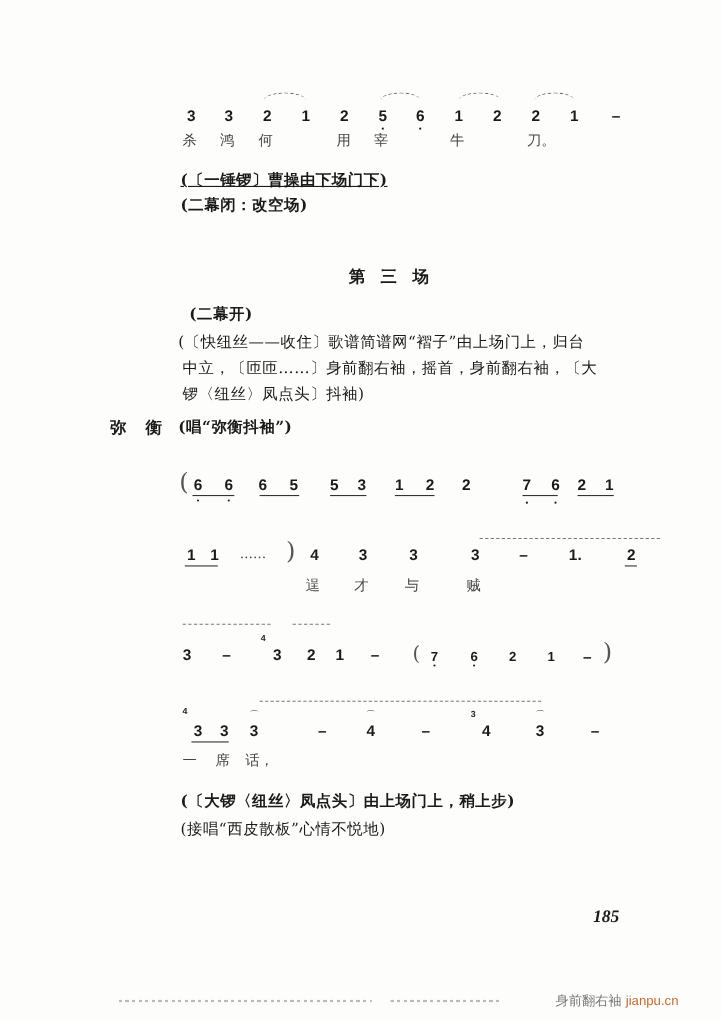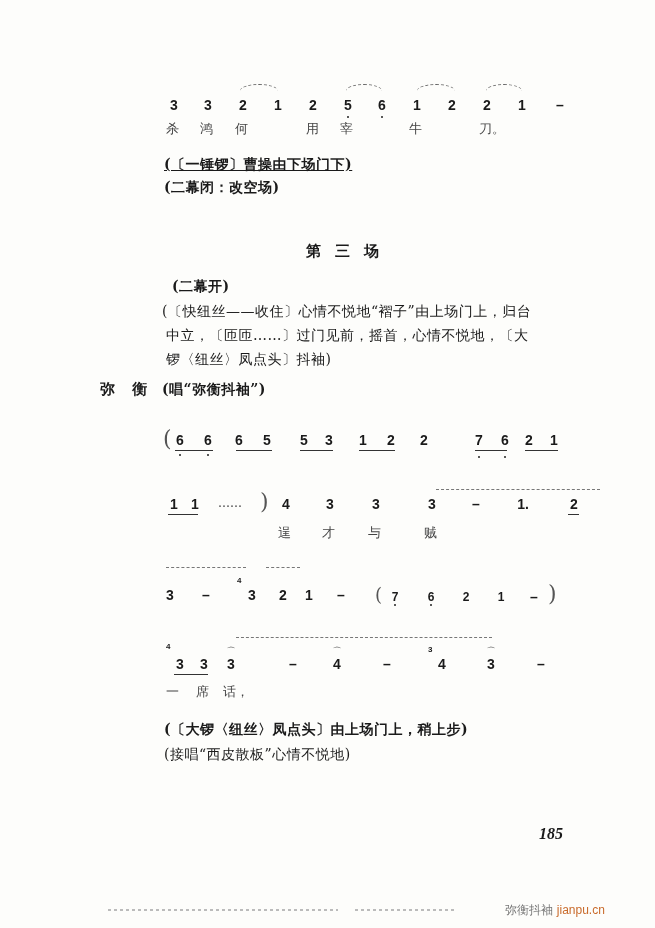--- a/index.html
+++ b/index.html
@@ -52,26 +52,26 @@
   <span class="abs lyr" style="left:235px;top:121px;">何</span>
   <span class="abs lyr" style="left:306px;top:121px;">用</span>
   <span class="abs lyr" style="left:340px;top:121px;">宰</span>
   <span class="abs lyr" style="left:409px;top:121px;">牛</span>
   <span class="abs lyr" style="left:479px;top:121px;">刀。</span>
 </div>
 
 <div class="abs txt bold" style="left:164px;top:153px;text-decoration:underline;">(〔一锤锣〕曹操由下场门下)</div>
 <div class="abs txt bold" style="left:164px;top:176px;">(二幕闭：改空场)</div>
 
-<div class="abs title" style="left:306px;top:242px;text-align:center;">第三场</div>
+<div class="abs title" style="left:317px;top:242px;text-align:center;">第三场</div>
 
 <div class="abs txt bold" style="left:172px;top:275px;">(二幕开)</div>
 
-<div class="abs txt" style="left:162px;top:300px;">(〔快纽丝——收住〕心情不悦地“褶子”由上场门上，归台</div>
-<div class="abs txt" style="left:166px;top:324px;">中立，〔匝匝……〕过门见前，摇首，心情不悦地，〔大</div>
+<div class="abs txt" style="left:162px;top:300px;">(〔快纽丝——收住〕歌谱简谱网“褶子”由上场门上，归台</div>
+<div class="abs txt" style="left:166px;top:324px;">中立，〔匝匝……〕身前翻右袖，摇首，身前翻右袖，〔大</div>
 <div class="abs txt" style="left:166px;top:348px;">锣〈纽丝〉凤点头〕抖袖)</div>
 
 <div class="abs txt bold" style="left:100px;top:378px;font-size:15px;letter-spacing:6px;">弥  衡</div>
 <div class="abs txt bold" style="left:162px;top:378px;">(唱“弥衡抖袖”)</div>
 
 <div>
   <span class="abs paren" style="left:163px;top:427px;">(</span>
   <span class="abs num" style="left:172px;top:432px;">6</span>
   <span class="abs num" style="left:200px;top:432px;">6</span>
   <div class="uline" style="left:175px;top:450px;width:38px;"></div>
@@ -171,15 +171,15 @@
 
 <div class="abs txt bold" style="left:164px;top:718px;">(〔大锣〈纽丝〉凤点头〕由上场门上，稍上步)</div>
 <div class="abs txt" style="left:164px;top:743px;">(接唱“西皮散板”心情不悦地)</div>
 
 <div class="abs page-num" style="left:539px;top:825px;">185</div>
 
 <div class="abs foot-noise" style="left:108px;top:909px;width:230px;"></div>
 <div class="abs foot-noise" style="left:355px;top:909px;width:100px;"></div>
 
 <div class="abs wm" style="left:505px;top:902px;">
-  <span>弥衡抖袖</span>
+  <span>身前翻右袖</span>
   <span class="en">jianpu.cn</span>
 </div>
 
 </body></html>

